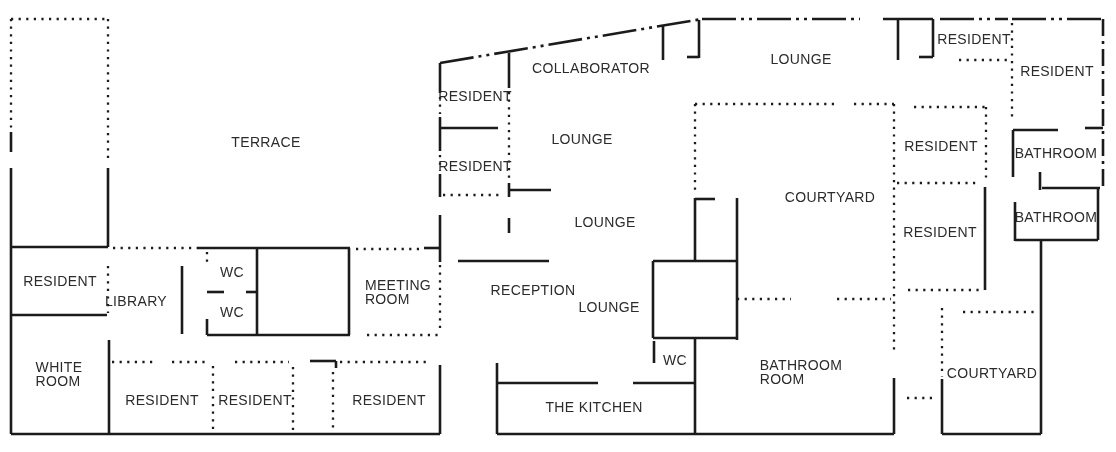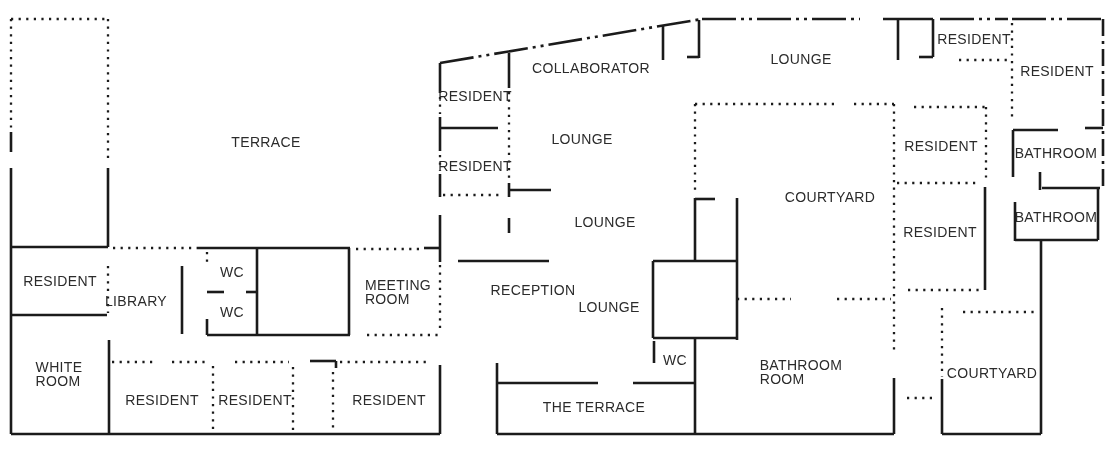--- a/index.html
+++ b/index.html
@@ -152,21 +152,21 @@
       <div class="room-label" style="left: 162px; top: 400px;">RESIDENT</div>
       <div class="room-label" style="left: 255px; top: 400px;">RESIDENT</div>
       <div class="room-label" style="left: 389px; top: 400px;">RESIDENT</div>
       <div class="room-label" style="left: 475px; top: 96px;">RESIDENT</div>
       <div class="room-label" style="left: 475px; top: 166px;">RESIDENT</div>
       <div class="room-label" style="left: 591px; top: 68px;">COLLABORATOR</div>
       <div class="room-label" style="left: 582px; top: 139px;">LOUNGE</div>
       <div class="room-label" style="left: 605px; top: 222px;">LOUNGE</div>
       <div class="room-label" style="left: 609px; top: 307px;">LOUNGE</div>
       <div class="room-label" style="left: 502px; top: 290px; margin-left: 31px;">RECEPTION</div>
-      <div class="room-label" style="left: 594px; top: 407px;">THE TERRACE</div>
+      <div class="room-label" style="left: 594px; top: 407px;">THE KITCHEN</div>
       <div class="room-label" style="left: 675px; top: 360px;">WC</div>
       <div class="room-label" style="left: 801px; top: 59px;">LOUNGE</div>
       <div class="room-label" style="left: 803px; top: 197px; margin-left: 27px;">COURTYARD</div>
       <div class="room-label" style="left: 801px; top: 372px;">BATHROOM
 ROOM</div>
       <div class="room-label" style="left: 974px; top: 39px;">RESIDENT</div>
       <div class="room-label" style="left: 1057px; top: 71px;">RESIDENT</div>
       <div class="room-label" style="left: 941px; top: 146px;">RESIDENT</div>
       <div class="room-label" style="left: 940px; top: 232px;">RESIDENT</div>
       <div class="room-label" style="left: 1056px; top: 153px;">BATHROOM</div>

